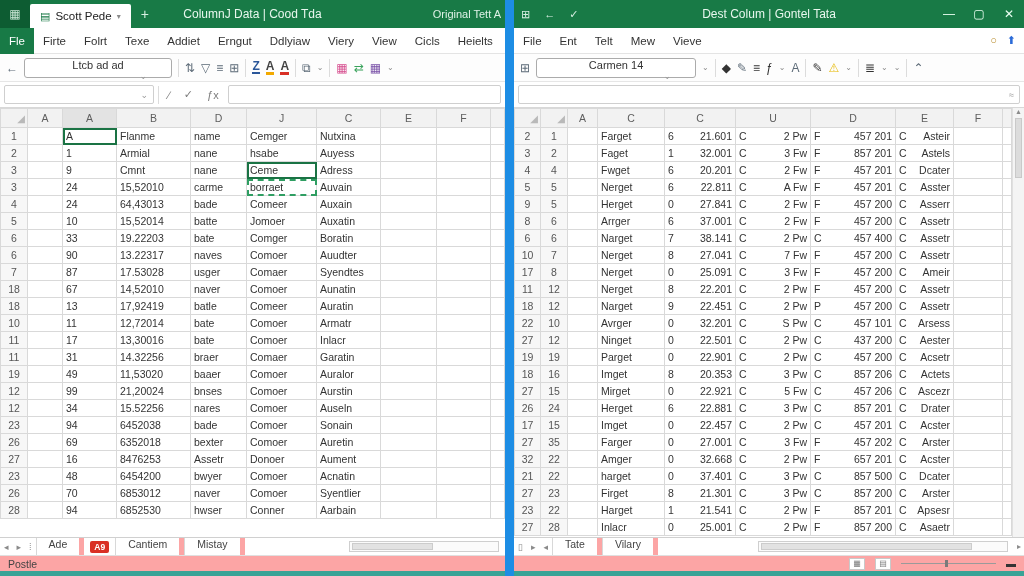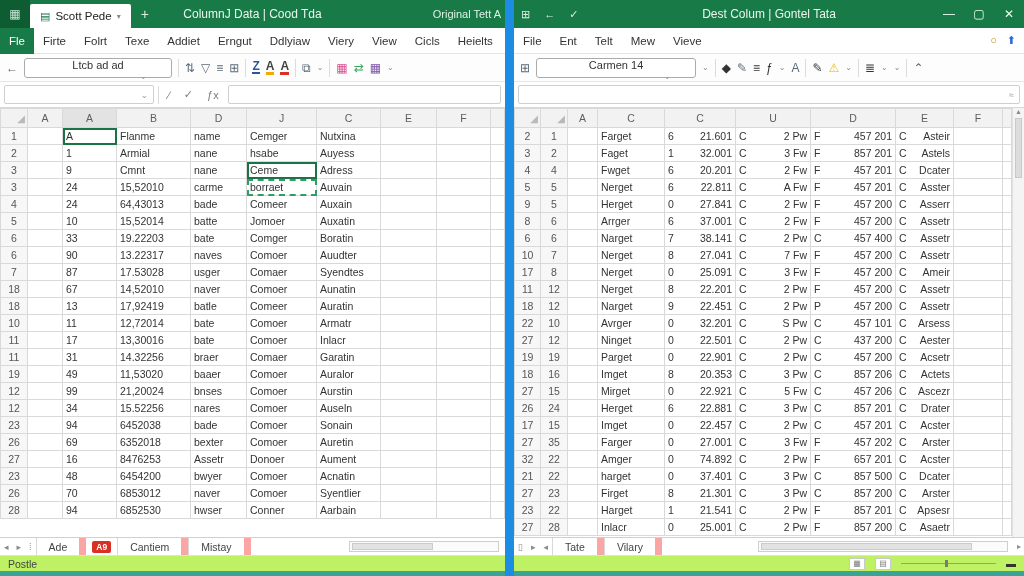--- a/index.html
+++ b/index.html
@@ -82,31 +82,31 @@
   .sel-dash  { outline:2px dashed #2f9e62; outline-offset:-2px; }
   .split { display:flex; justify-content:space-between; }
   .vscroll { position:absolute; top:108px; right:0; bottom:34px; width:12px; background:#f4f4f4;
     border-left:1px solid #e0e0e0; font-size:7px; color:#8a8a8a; text-align:center; }
   .vscroll .thumb { margin:3px 2px; height:60px; background:#dcdcdc; border:1px solid #c9c9c9; }
 
   
   .tabbar { position:absolute; left:0; right:0; bottom:16px; height:18px; background:#ffffff;
     border-top:1px solid #d0d0d0; display:flex; align-items:center; font-size:10.5px; color:#444; }
   .tab-nav { color:#8a8a8a; font-size:9px; padding:0 4px; }
-  .sheet-tab { height:18px; display:flex; align-items:center; padding:0 12px;
-    border-right:7px solid #fca5a5; border-left:1px solid #d8d8d8; }
+  .sheet-tab { height:18px; display:flex; padding:0 12px;
+    border-right:5px solid #fca5a5; border-left:1px solid #d8d8d8; }
   .red-badge { background:#d93025; color:#fff; font-size:8.5px; font-weight:bold; padding:1px 4px;
     border-radius:2px; margin:0 6px; }
   .hscroll { margin-left:auto; margin-right:6px; width:150px; height:11px; border:1px solid #cfcfcf;
     background:#fbfbfb; display:flex; align-items:center; }
   .hscroll .thumb { height:7px; width:55%; background:#e2e2e2; border:1px solid #cccccc; margin-left:2px; }
   .hscroll-cap { font-size:8px; color:#8a8a8a; padding:0 3px; }
 
   
-  .statusbar { position:absolute; left:0; right:0; bottom:0; height:16px; background:#bef264;
+  .statusbar { position:absolute; left:0; right:0; bottom:0; height:16px; background:#fca5a5;
     border-top:1px solid #e0e0e0; display:flex; align-items:center; font-size:10.5px; color:#444;
     padding:0 8px; }
   .status-right { margin-left:auto; display:flex; align-items:center; gap:10px; }
   .view-btn { width:16px; height:12px; border:1px solid #c9c9c9; background:#fff; font-size:8px;
     color:#777; display:flex; align-items:center; justify-content:center; }
   .zoom-track { width:95px; height:1px; background:#9a9a9a; position:relative; }
   .zoom-thumb { position:absolute; left:46%; top:-3px; width:3px; height:7px; background:#7a7a7a; }
   .zoom-ic { color:#333; font-size:10px; }
 </style>
 </head>
@@ -1214,21 +1214,21 @@
               <td></td>
             </tr>
             <tr>
               <td class="gut">32</td>
               <td class="gut">22</td>
               <td></td>
               <td>Amger</td>
               <td>
                 <div class="split">
                   <span>0</span>
-                  <span>74.892</span>
+                  <span>32.668</span>
                 </div>
               </td>
               <td>
                 <div class="split">
                   <span>C</span>
                   <span>2 Pw</span>
                 </div>
               </td>
               <td>
                 <div class="split">

